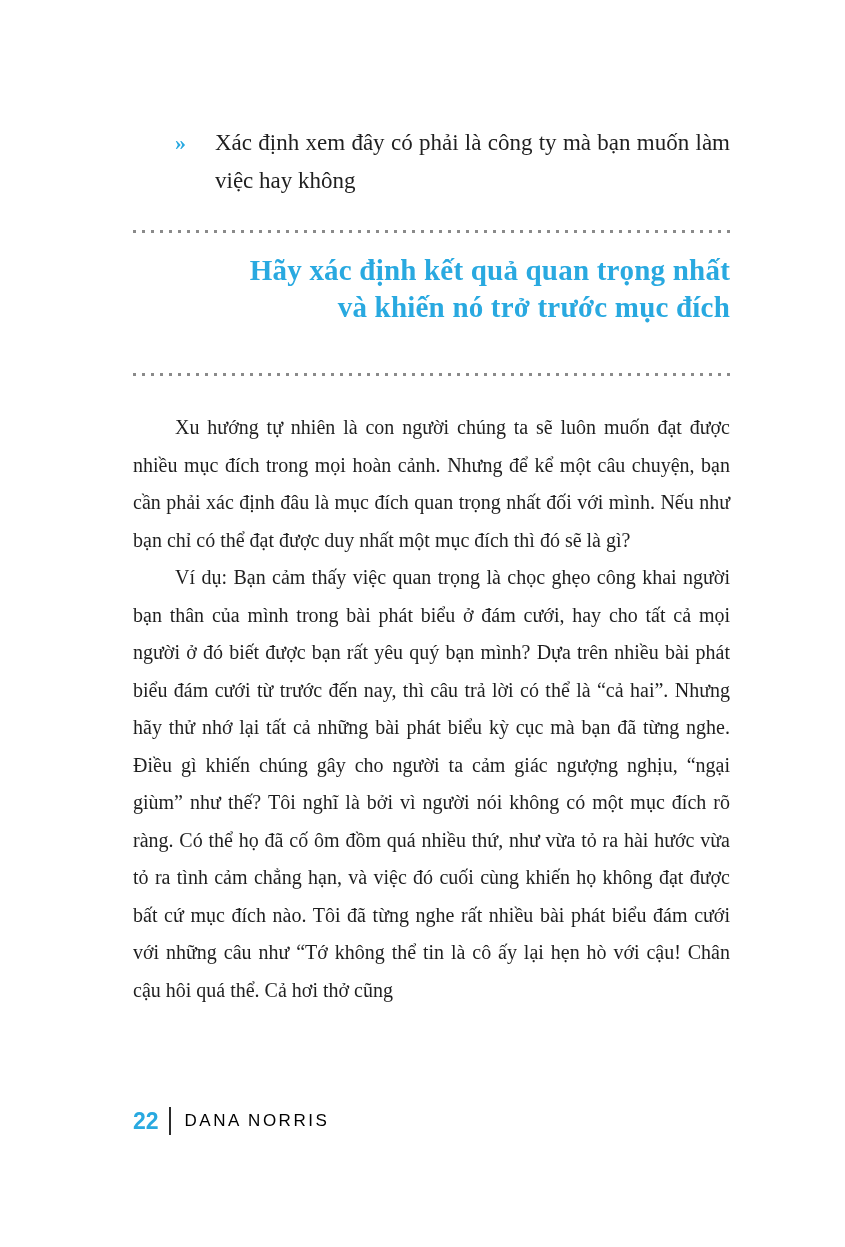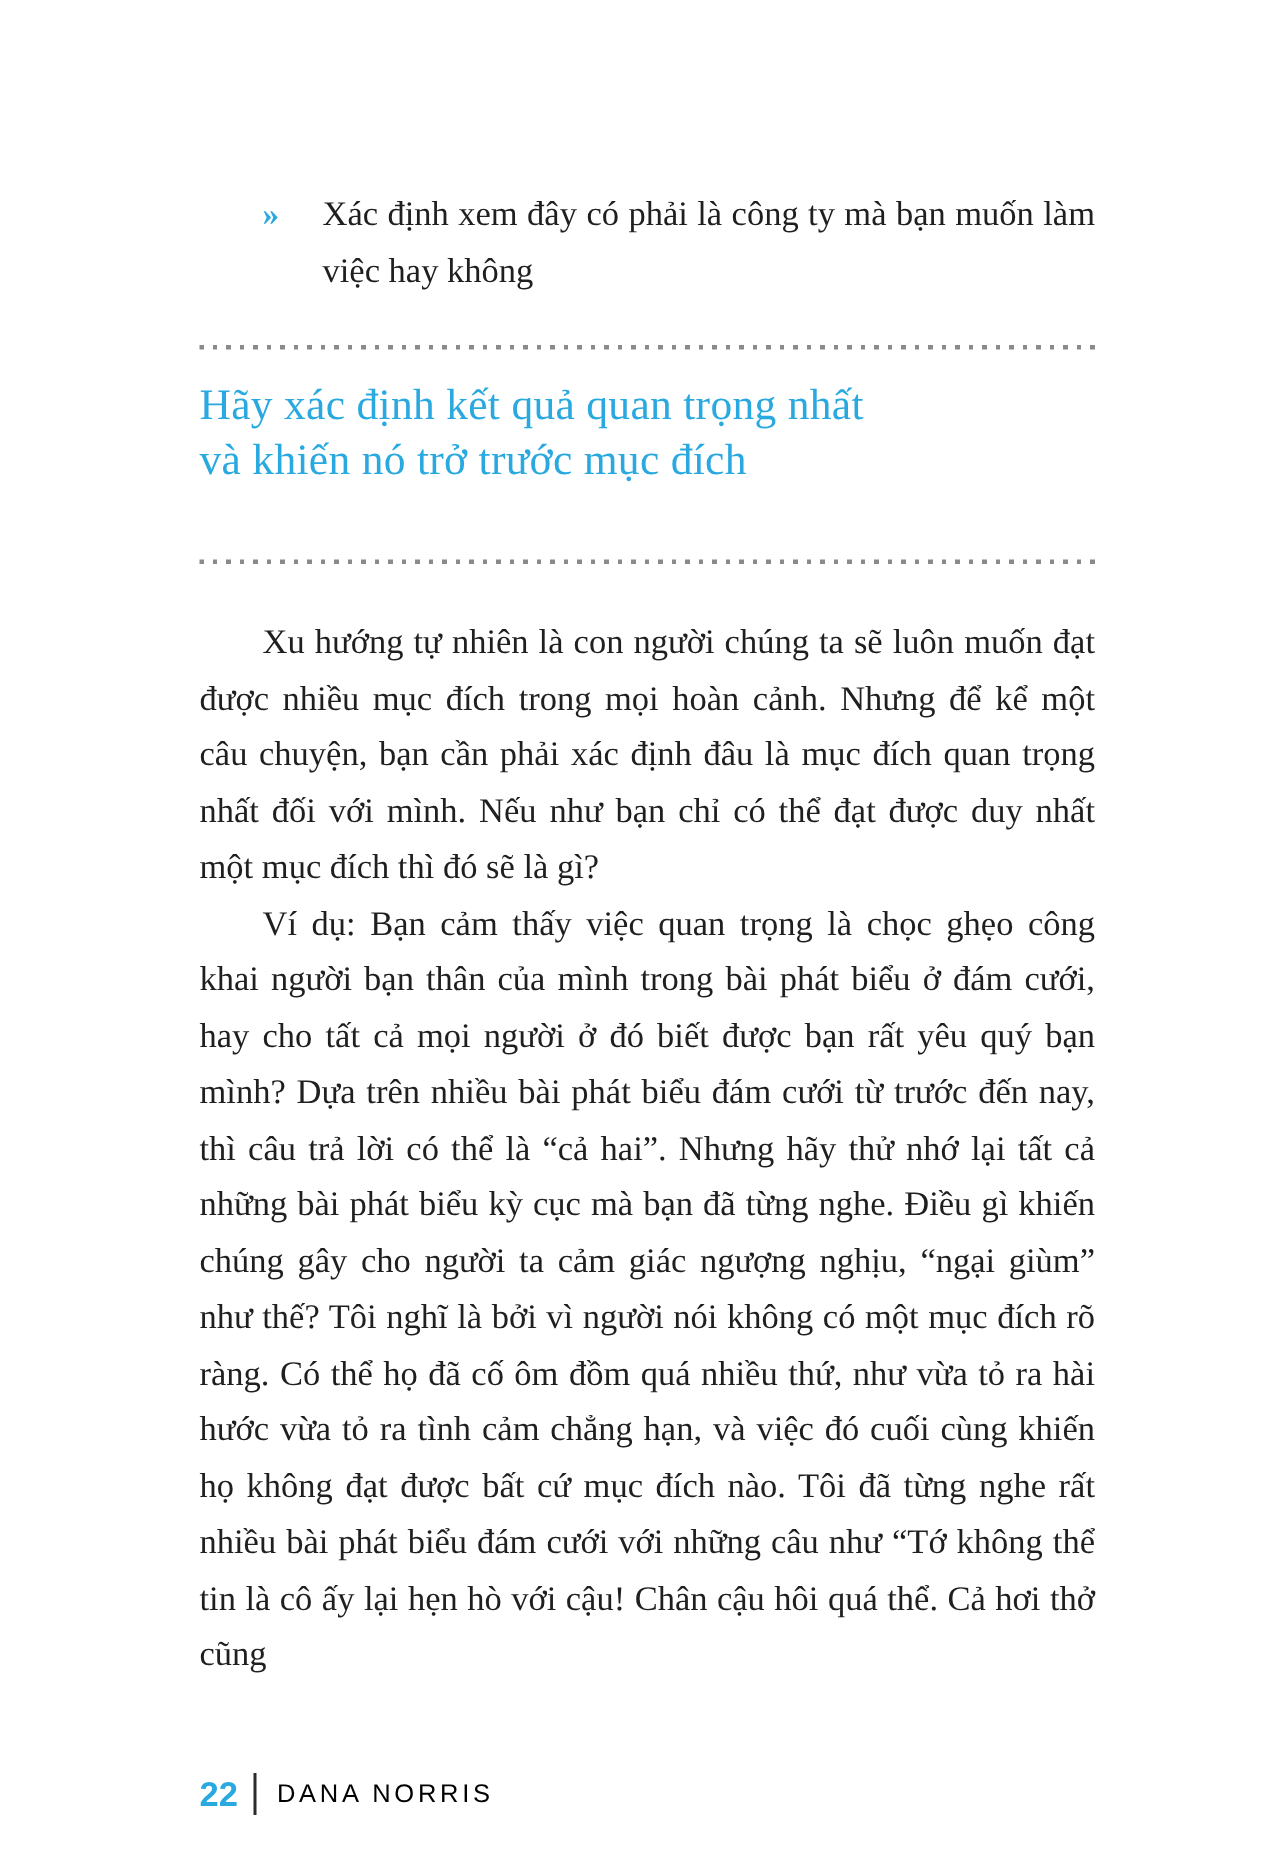--- a/index.html
+++ b/index.html
@@ -50,49 +50,49 @@
   }
   .divider-1 { top: 230px; }
   .divider-2 { top: 373px; }
 
   
   .heading {
     position: absolute;
     top: 252px;
     left: 0;
     width: 597px;
-    text-align: left;
+    text-align: right;
     color: var(--accent);
-    font-weight: normal;
+    font-weight: bold;
     font-size: 29px;
     line-height: 37px;
     letter-spacing: 0.2px;
   }
 
   
   .body-text {
     position: absolute;
     top: 409px;
     left: 0;
     width: 597px;
-    font-size: 23px;
+    font-size: 20px;
     line-height: 37.5px;
     text-align: justify;
   }
   .body-text p {
     text-indent: 42px;
   }
   .body-text p + p {
     margin-top: 0;
   }
 
   
   .footer {
     position: absolute;
-    top: 1182px;
+    top: 1107px;
     left: 133px;
     display: flex;
     align-items: center;
     font-family: "Liberation Sans", sans-serif;
     justify-content: flex-end;
   }
   .page-number {
     color: var(--accent);
     font-weight: bold;
     font-size: 23px;

